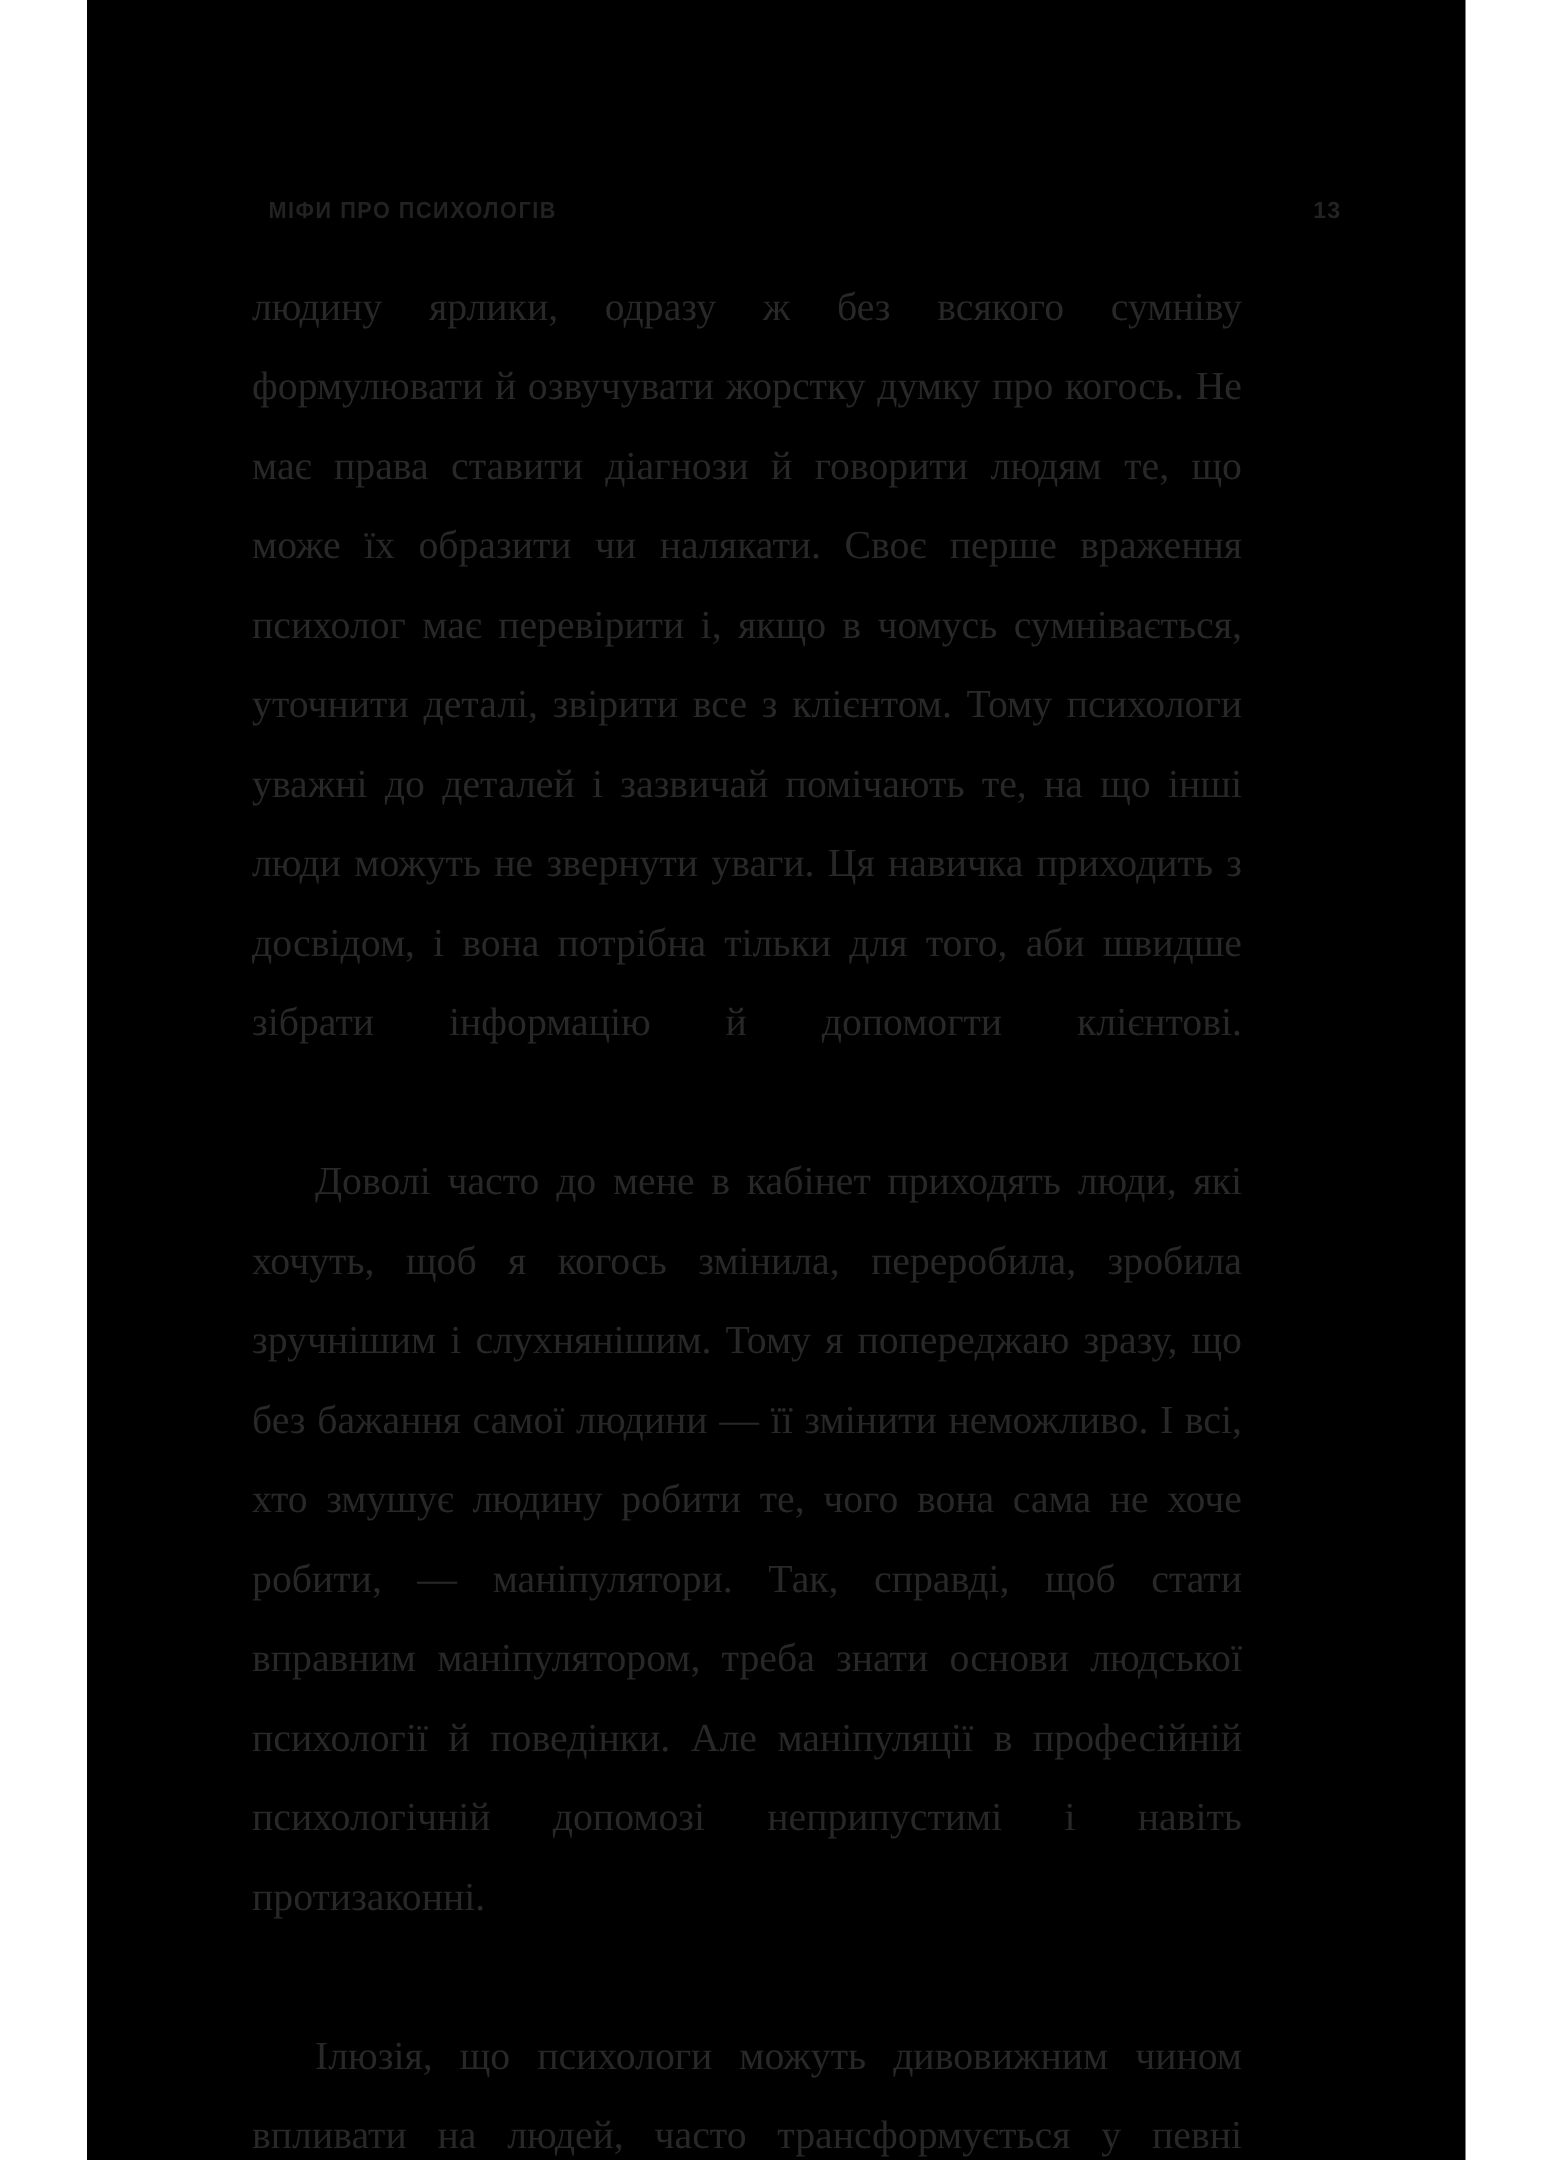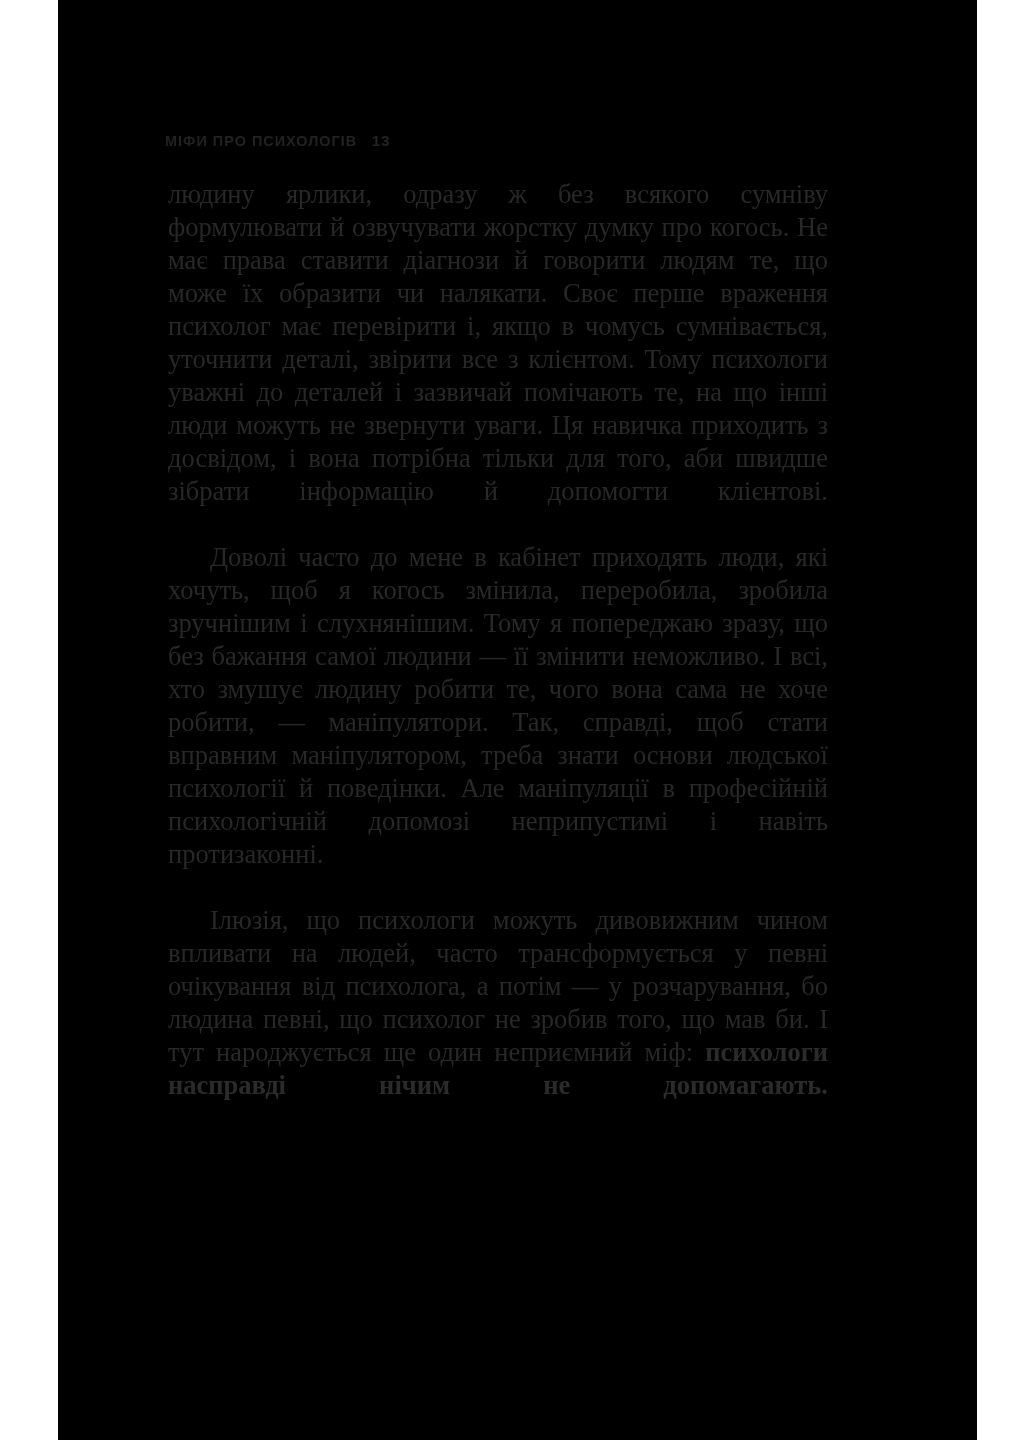--- a/index.html
+++ b/index.html
@@ -23,27 +23,27 @@
     left: 58px;
     top: 0;
     width: 919px;
     height: 1440px;
     background: #000000;
   }
 
   
   .running-head {
     position: absolute;
-    left: 107px;             
+    left: 121px;             
     top: 128px;
     width: 715px;            
     height: 26px;
     display: flex;
     align-items: center;
-    justify-content: flex-start;
+    justify-content: space-between;
   }
 
   .running-head-title {
     font-family: "Liberation Sans", sans-serif;
     font-size: 15.5px;
     font-weight: 700;
     letter-spacing: 1.1px;
     color: #222222;
     text-transform: uppercase;
     transform: scaleX(0.93);
@@ -51,35 +51,34 @@
     white-space: nowrap;
   }
 
   .running-head-folio {
     font-family: "Liberation Sans", sans-serif;
     font-size: 15.5px;
     font-weight: 700;
     letter-spacing: 0.6px;
     color: #232323;
     white-space: nowrap;
-    margin-right: 58px;      
   }
 
   
   .text-column {
     position: absolute;
     left: 110px;             
     top: 178px;
     width: 660px;            
   }
 
   .para {
     font-family: "Liberation Serif", "DejaVu Serif", serif;
     font-size: 26.5px;
-    line-height: 33px;
+    line-height: 53px;
     color: #282828;
     margin: 0;
     text-align: justify;
     text-justify: inter-word;
     -webkit-hyphens: none;
     hyphens: none;
     word-spacing: 0.2px;
   }
 
   .para.indent {

